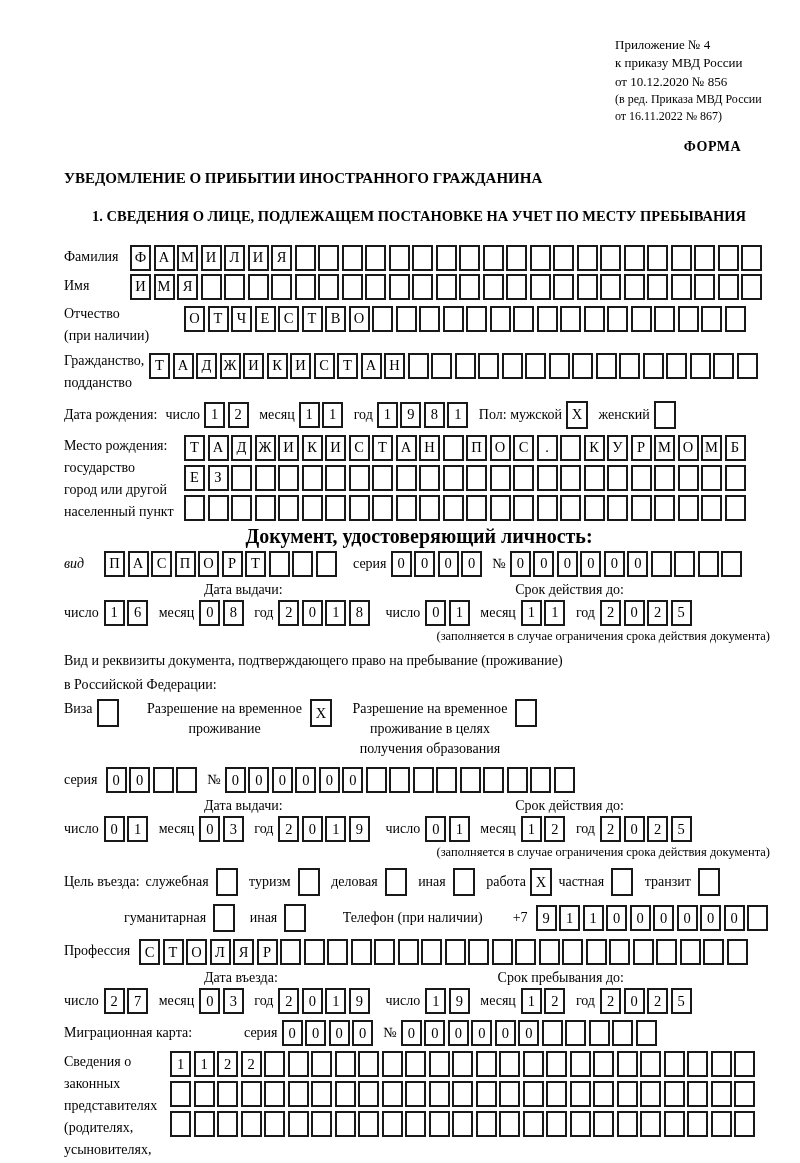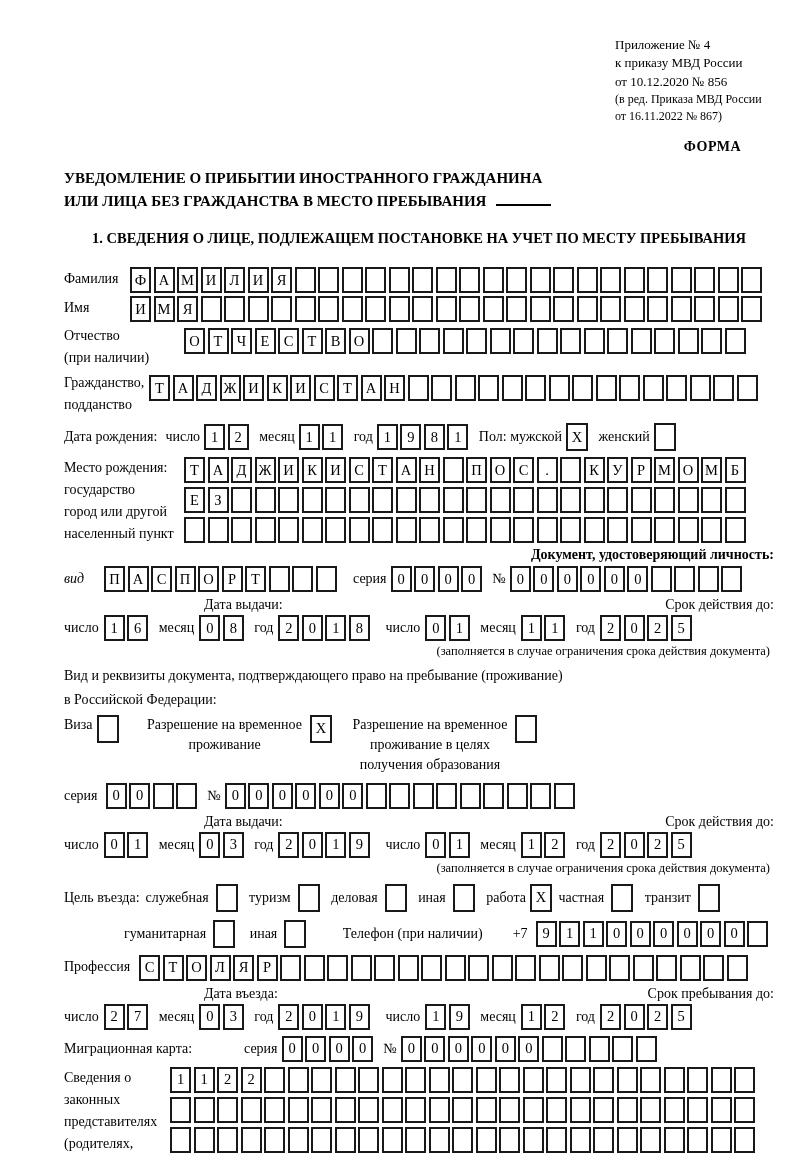--- a/index.html
+++ b/index.html
@@ -35,26 +35,26 @@
   .cell { box-sizing:border-box; flex:none; width:21px; height:26px;
           border:2px solid #191919; margin-right:2.5px; background:#fff;
           display:inline-flex; align-items:center; justify-content:center;
           font-size:14.5px; }
   .cb .cell { width:22px; height:28px; }
 
   .dlabel { font-size:14px; flex:none; margin:0 4px 0 8px; }
   .ml14 { margin-left:14px; }
 
   
-  .center-b { text-align:right; font-weight:bold; font-size:14px; margin-top:6px; }
+  .center-b { text-align:center; font-weight:bold; font-size:20px; margin-top:6px; }
 
   
   .dhdr { display:flex; font-size:14px; margin-top:5px; }
   .dh-left { margin-left:140px; }
-  .dh-right { margin-left:auto; }
+  .dh-right { margin-left:auto; margin-right:150px; }
   .daterow { display:flex; align-items:center; margin-top:2px; }
   .dgroup { display:inline-flex; align-items:center; }
   .dgroup .dlabel { margin:0 5px 0 0; }
   .dgroup .cells { margin-right:8px; }
   .dgroup.right { margin-left:auto; margin-right:72px; }
   .note-r { text-align:right; font-size:12.5px; padding-right:4px; margin-top:3px; }
 
   .para { font-size:14px; margin-top:6px; line-height:1.55; }
 
   
@@ -81,21 +81,20 @@
     <div>к приказу МВД России</div>
     <div>от 10.12.2020 № 856</div>
     <div class="hdr-small">(в ред. Приказа МВД России</div>
     <div class="hdr-small">от 16.11.2022 № 867)</div>
   </div>
 
   <div class="forma">ФОРМА</div>
 
   <div class="title">
     <div>УВЕДОМЛЕНИЕ О ПРИБЫТИИ ИНОСТРАННОГО ГРАЖДАНИНА</div>
-    <div><span>ИЛИ ЛИЦА БЕЗ ГРАЖДАНСТВА В МЕСТО ПРЕБЫВАНИЯ</span><span class="blank-line"></span></div>
   </div>
 
   <div class="sec">1. СВЕДЕНИЯ О ЛИЦЕ, ПОДЛЕЖАЩЕМ ПОСТАНОВКЕ НА УЧЕТ ПО МЕСТУ ПРЕБЫВАНИЯ</div>
 
   <div class="row" style="margin-top:20px;">
     <div class="lbl w66">Фамилия</div>
     <div class="cells">
         <span class="cell">Ф</span>
         <span class="cell">А</span>
         <span class="cell">М</span>

